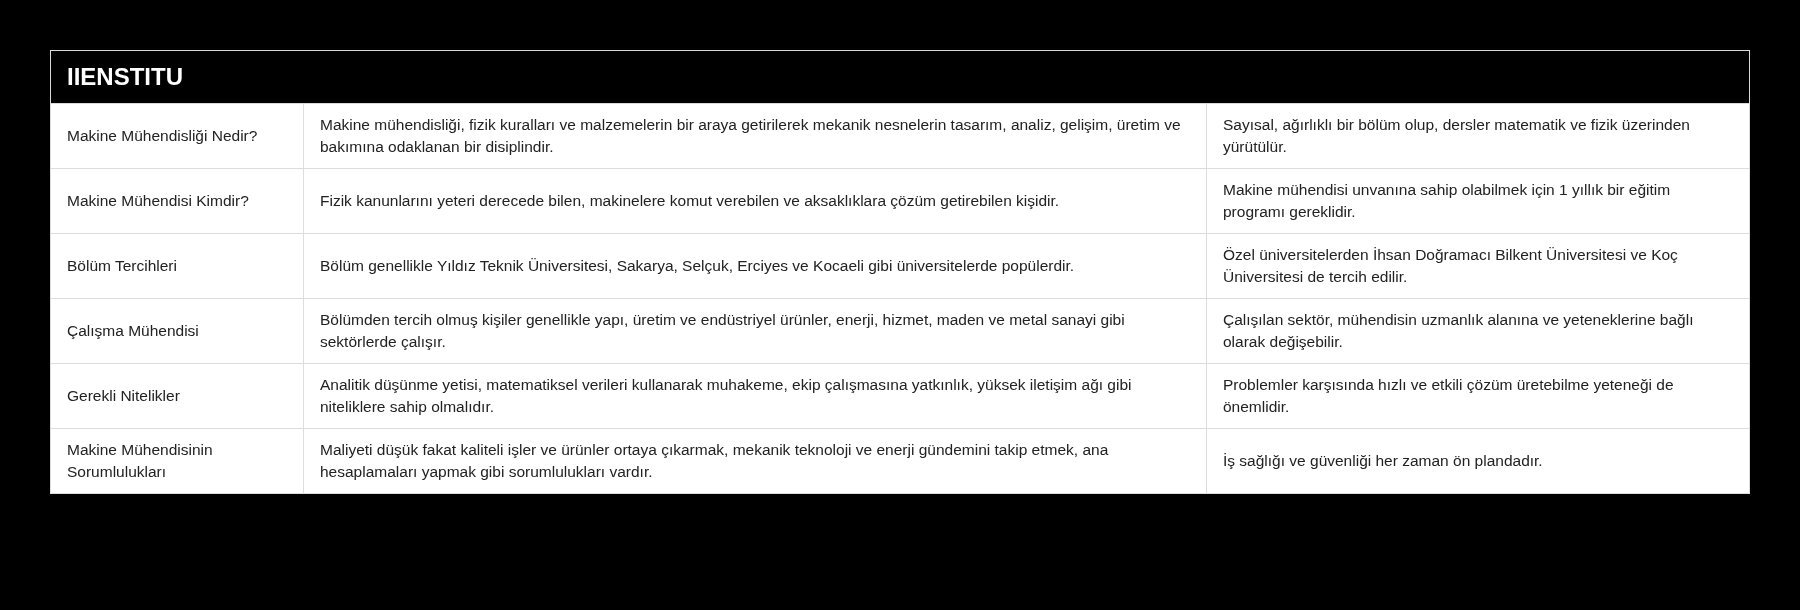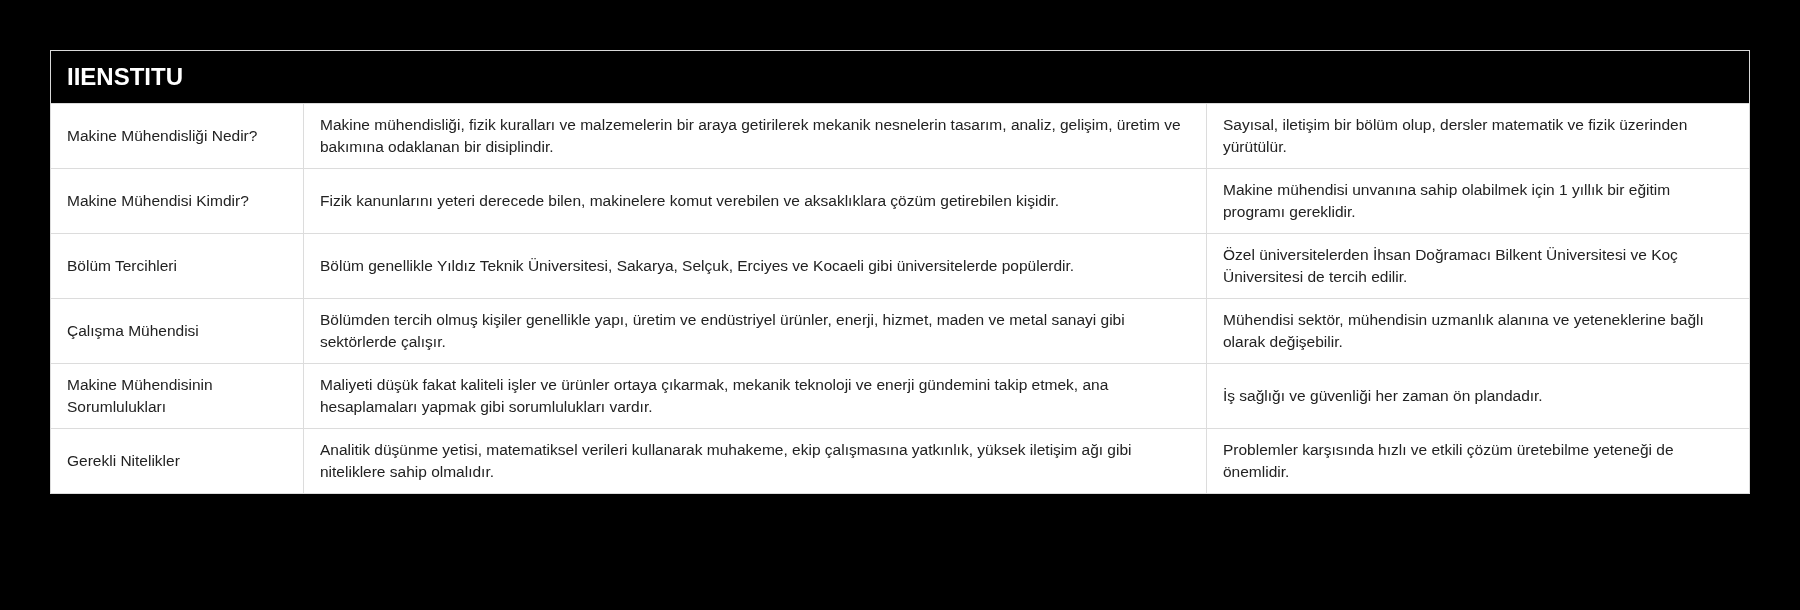--- a/index.html
+++ b/index.html
@@ -74,42 +74,42 @@
     </colgroup>
     <thead>
       <tr>
         <th class="title-cell" colspan="3">IIENSTITU</th>
       </tr>
     </thead>
     <tbody>
       <tr>
         <td>Makine Mühendisliği Nedir?</td>
         <td>Makine mühendisliği, fizik kuralları ve malzemelerin bir araya getirilerek mekanik nesnelerin tasarım, analiz, gelişim, üretim ve bakımına odaklanan bir disiplindir.</td>
-        <td>Sayısal, iletişim bir bölüm olup, dersler matematik ve fizik üzerinden yürütülür.</td>
+        <td>Sayısal, ağırlıklı bir bölüm olup, dersler matematik ve fizik üzerinden yürütülür.</td>
       </tr>
       <tr>
         <td>Makine Mühendisi Kimdir?</td>
         <td>Fizik kanunlarını yeteri derecede bilen, makinelere komut verebilen ve aksaklıklara çözüm getirebilen kişidir.</td>
         <td>Makine mühendisi unvanına sahip olabilmek için 1 yıllık bir eğitim programı gereklidir.</td>
       </tr>
       <tr>
         <td>Bölüm Tercihleri</td>
         <td>Bölüm genellikle Yıldız Teknik Üniversitesi, Sakarya, Selçuk, Erciyes ve Kocaeli gibi üniversitelerde popülerdir.</td>
         <td>Özel üniversitelerden İhsan Doğramacı Bilkent Üniversitesi ve Koç Üniversitesi de tercih edilir.</td>
       </tr>
       <tr>
         <td>Çalışma Mühendisi</td>
         <td>Bölümden tercih olmuş kişiler genellikle yapı, üretim ve endüstriyel ürünler, enerji, hizmet, maden ve metal sanayi gibi sektörlerde çalışır.</td>
-        <td>Mühendisi sektör, mühendisin uzmanlık alanına ve yeteneklerine bağlı olarak değişebilir.</td>
+        <td>Çalışılan sektör, mühendisin uzmanlık alanına ve yeteneklerine bağlı olarak değişebilir.</td>
+      </tr>
+      <tr>
+        <td>Gerekli Nitelikler</td>
+        <td>Analitik düşünme yetisi, matematiksel verileri kullanarak muhakeme, ekip çalışmasına yatkınlık, yüksek iletişim ağı gibi niteliklere sahip olmalıdır.</td>
+        <td>Problemler karşısında hızlı ve etkili çözüm üretebilme yeteneği de önemlidir.</td>
       </tr>
       <tr>
         <td>Makine Mühendisinin Sorumlulukları</td>
         <td>Maliyeti düşük fakat kaliteli işler ve ürünler ortaya çıkarmak, mekanik teknoloji ve enerji gündemini takip etmek, ana hesaplamaları yapmak gibi sorumlulukları vardır.</td>
         <td>İş sağlığı ve güvenliği her zaman ön plandadır.</td>
       </tr>
-      <tr>
-        <td>Gerekli Nitelikler</td>
-        <td>Analitik düşünme yetisi, matematiksel verileri kullanarak muhakeme, ekip çalışmasına yatkınlık, yüksek iletişim ağı gibi niteliklere sahip olmalıdır.</td>
-        <td>Problemler karşısında hızlı ve etkili çözüm üretebilme yeteneği de önemlidir.</td>
-      </tr>
     </tbody>
   </table>
 </div>
 
 </body></html>

